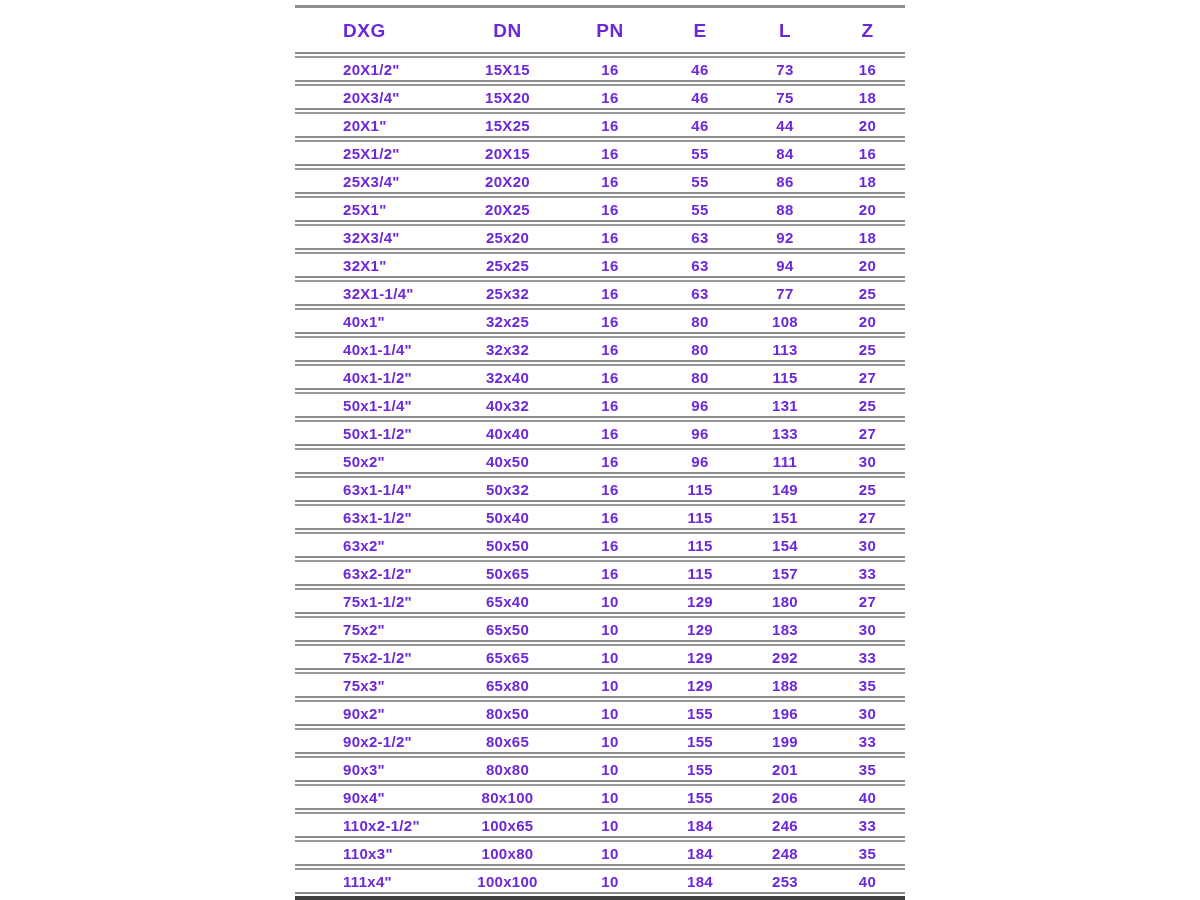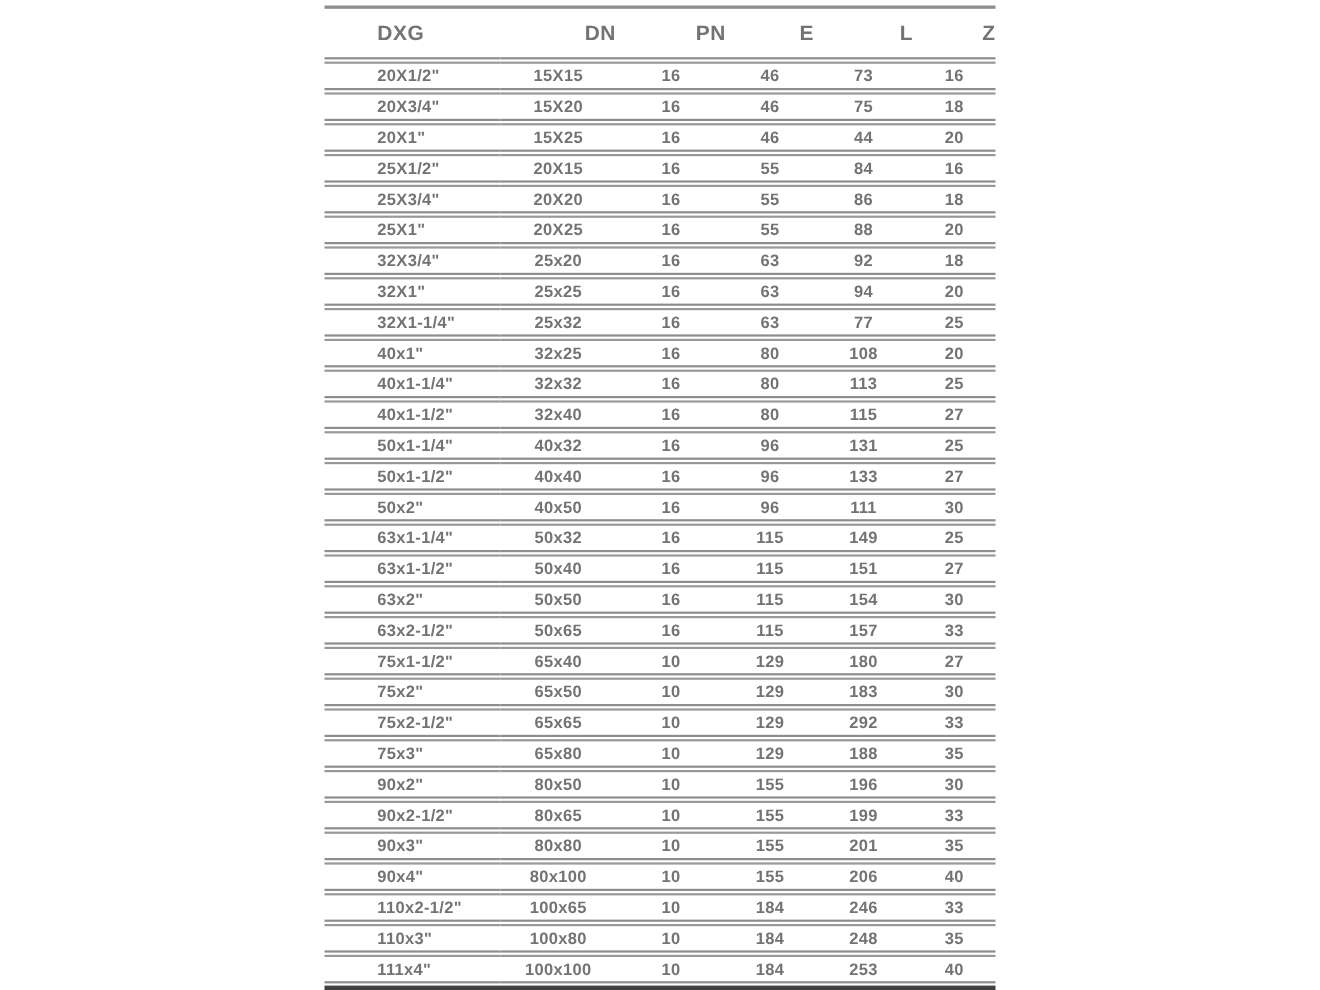--- a/index.html
+++ b/index.html
@@ -23,28 +23,28 @@
     top: 5px;
     width: 610px;
     border-top: 3px solid #8d8d8d;
     border-bottom: 4px solid #414141;
   }
   table.spec {
     width: 100%;
     table-layout: fixed;
     border-collapse: separate;
     border-spacing: 0 2px;
-    color: #737373;
+    color: #6d28d9;
   }
   table.spec th {
     height: 42px;
     border-bottom: 2px solid #8d8d8d;
     font-size: 19px;
     font-weight: bold;
-    text-align: right;
+    text-align: center;
     vertical-align: middle;
     letter-spacing: 0.5px;
     padding: 0;
   }
   table.spec td {
     height: 22px;
     border-top: 2px solid #989898;
     border-bottom: 2px solid #8d8d8d;
     font-size: 15px;
     font-weight: bold;

